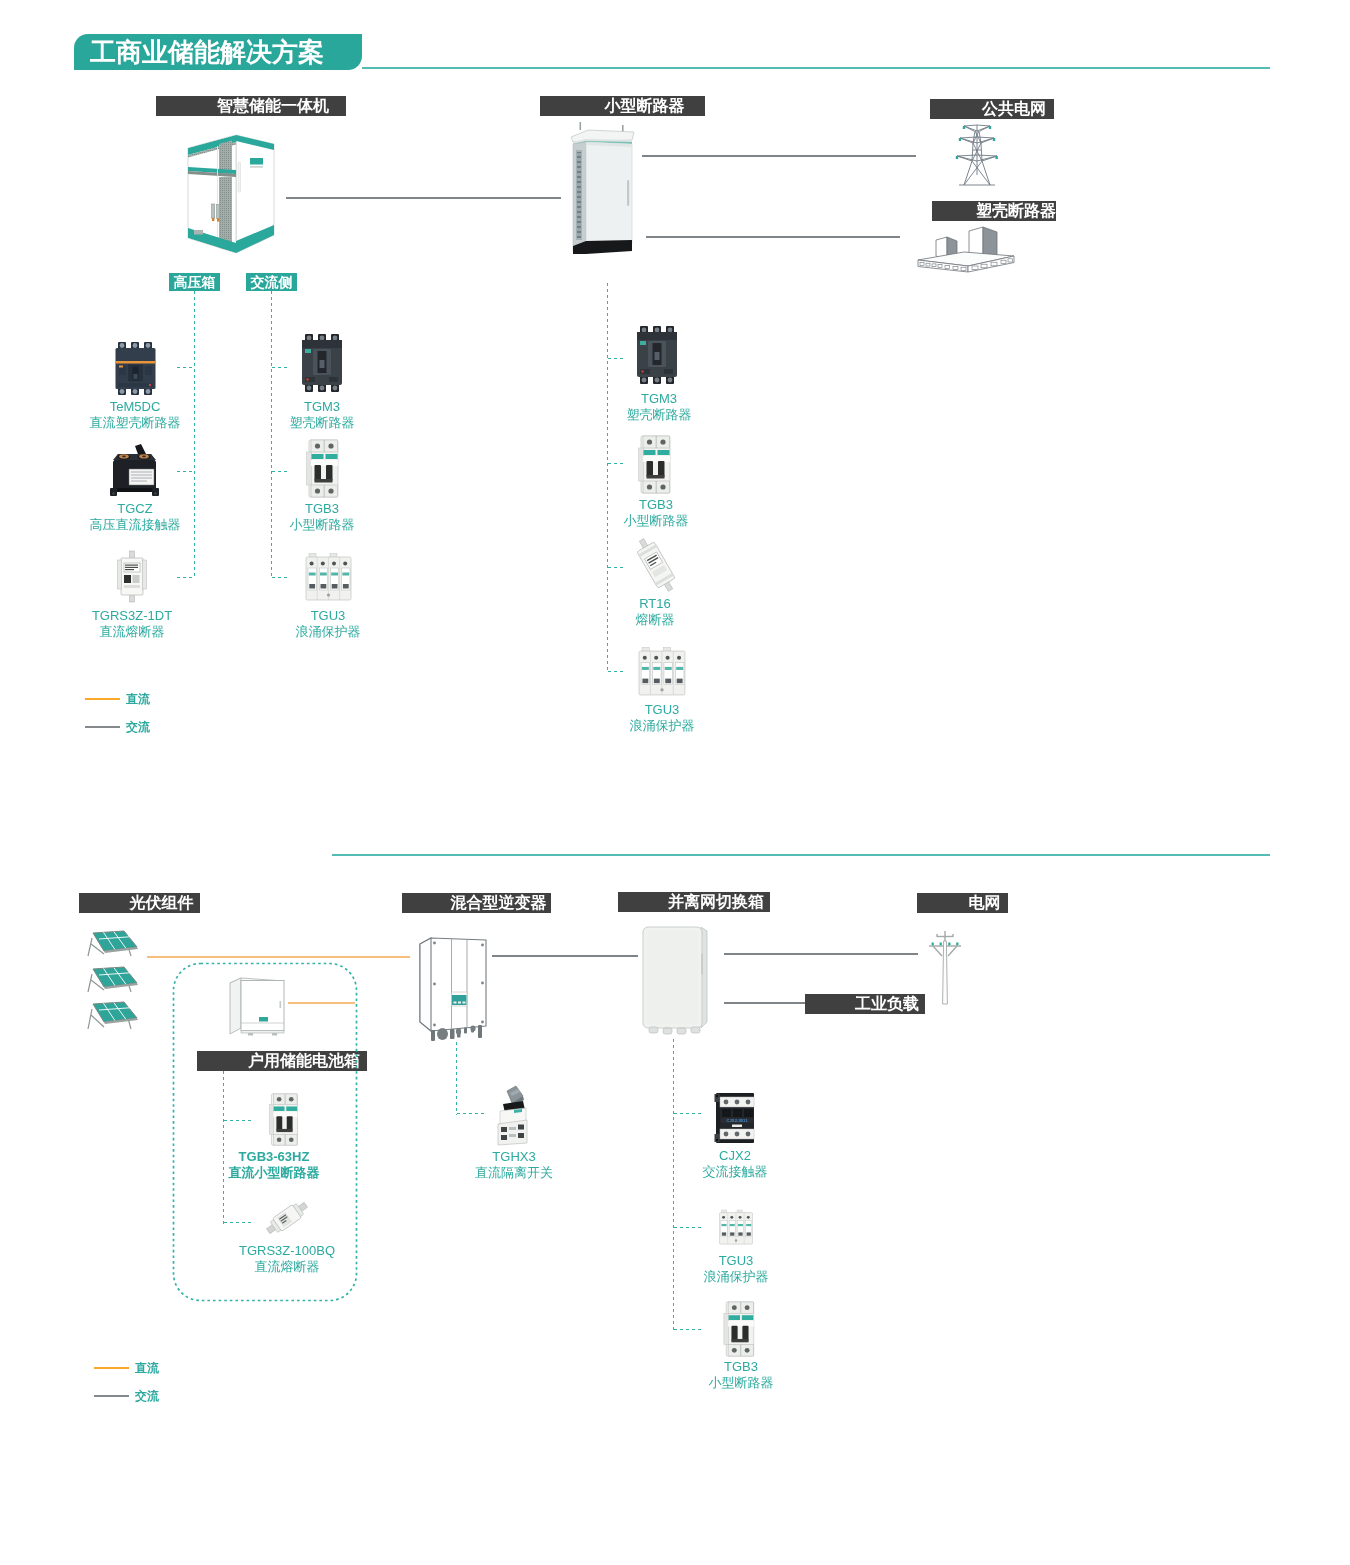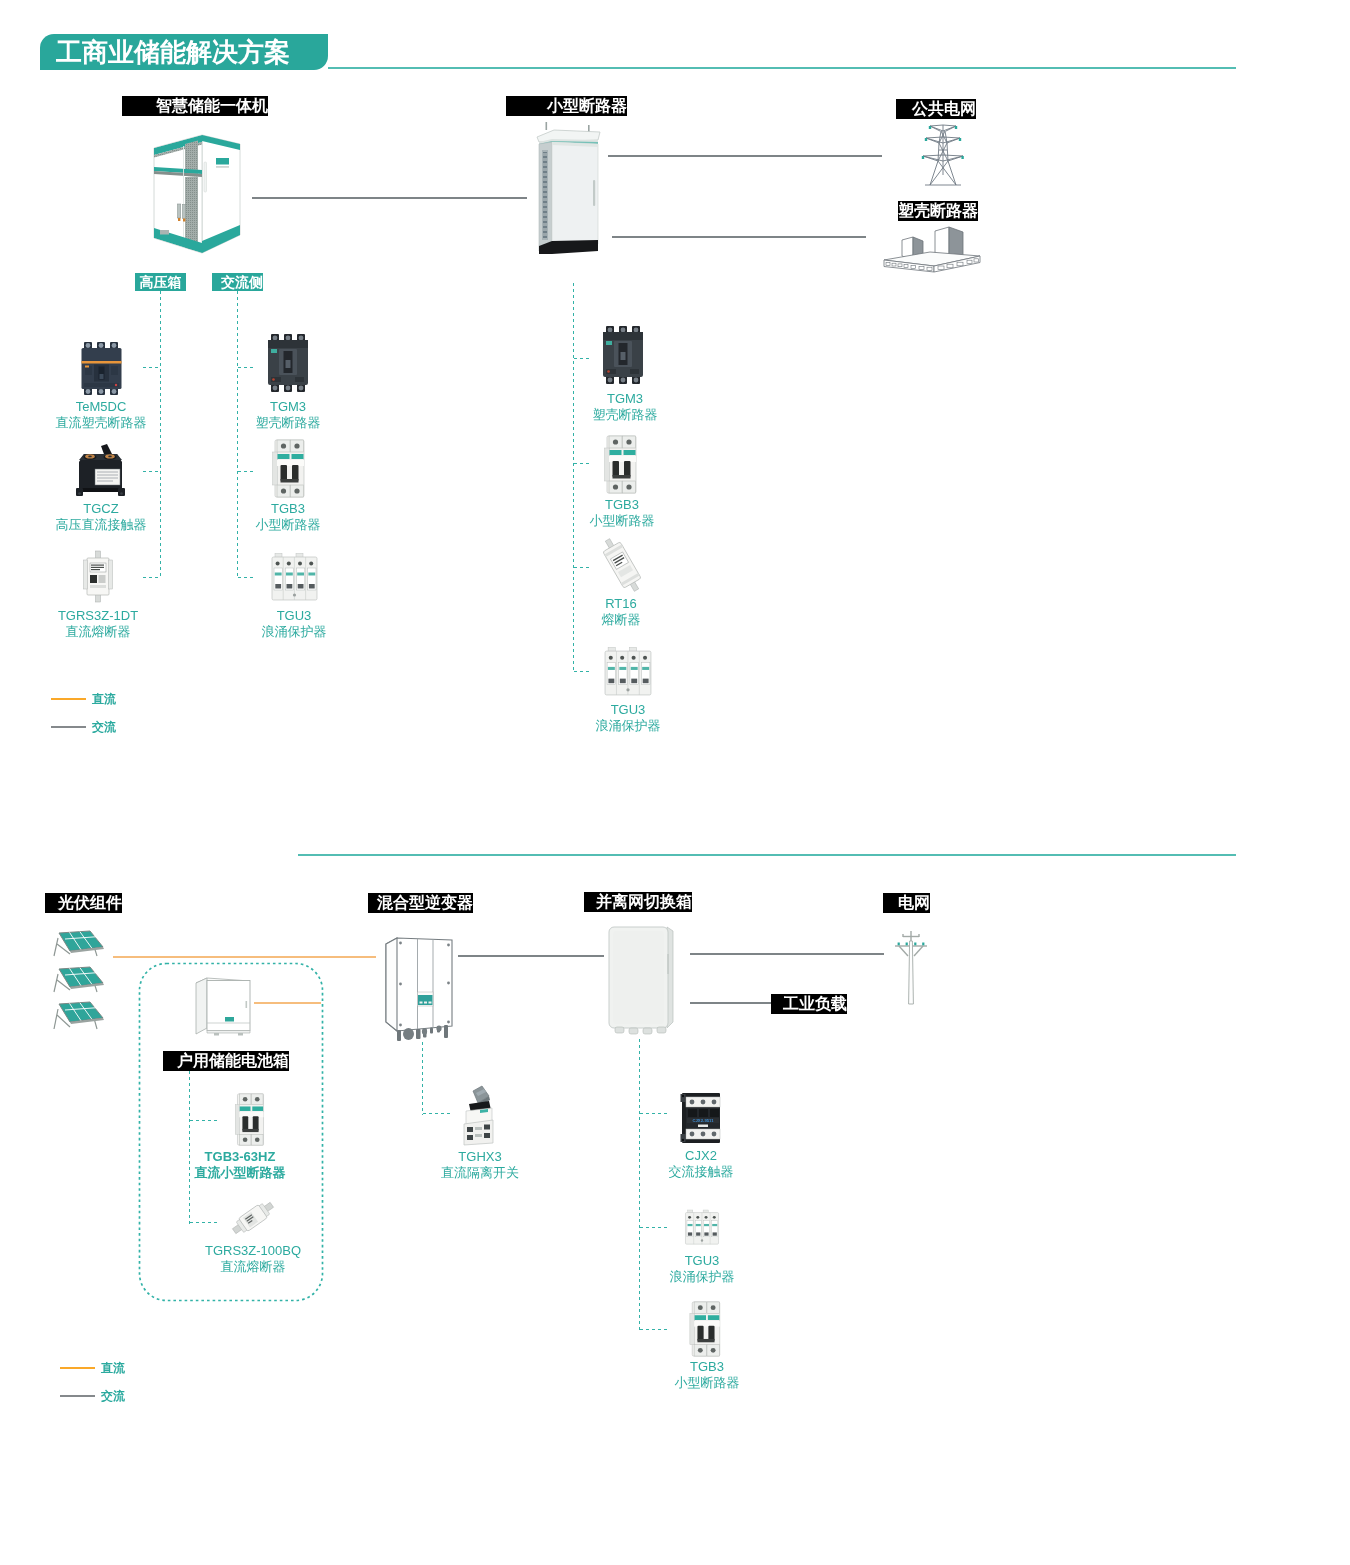--- a/index.html
+++ b/index.html
@@ -1,22 +1,22 @@
 <!DOCTYPE html>
 <html><head>
 <meta charset="utf-8">
 <style>
   html,body{margin:0;padding:0;background:#ffffff;}
   #canvas{position:relative;width:1236px;height:1565px;background:#ffffff;
-    font-family:"Liberation Sans",sans-serif;overflow:hidden;}
+    font-family:"Liberation Sans",sans-serif;overflow:hidden;margin-left:34px;}
   .titlebar{position:absolute;background:#29a79b;color:#fff;font-weight:bold;
     font-size:26px;line-height:36px;border-radius:14px 0 14px 0;white-space:nowrap;}
   .titleline{position:absolute;height:2px;background:#53bdb3;}
-  .badge{position:absolute;background:#000000;color:#fff;font-weight:bold;
-    font-size:16px;line-height:20px;text-align:right;white-space:nowrap;}
+  .badge{position:absolute;background:#404040;color:#fff;font-weight:bold;
+    font-size:16px;line-height:20px;text-align:center;white-space:nowrap;padding-left:44px;}
   .badge-sm{position:absolute;background:#29a79b;color:#fff;font-weight:bold;
     font-size:14px;line-height:18px;text-align:center;white-space:nowrap;}
   .plabel{position:absolute;color:#2caa9f;font-size:13px;line-height:16px;
     text-align:center;white-space:nowrap;}
   .hline{position:absolute;height:1.5px;background:#7e8487;}
   .oline{position:absolute;height:1.5px;background:#f6bd7d;}
   .dashv{position:absolute;width:1.4px;
     background:repeating-linear-gradient(to bottom,#32b2a7 0 3px,transparent 3px 6px);}
   .dashh{position:absolute;height:1.4px;
     background:repeating-linear-gradient(to right,#32b2a7 0 3px,transparent 3px 6px);}
@@ -30,21 +30,21 @@
 <div id="canvas">
 
 <div class="titlebar" style="left:40px;top:34px;width:288px;padding:0;text-indent:16px;">工商业储能解决方案</div>
 <div class="titleline" style="left:328px;top:67px;width:975px;"></div>
 
 <div class="badge" style="left:122px;top:96px;width:146px;">智慧储能一体机</div>
 <div class="badge" style="left:506px;top:96px;width:121px;">小型断路器</div>
 <div class="badge" style="left:896px;top:99px;width:80px;">公共电网</div>
 <div class="badge" style="left:898px;top:201px;width:80px;">塑壳断路器</div>
 <div class="badge-sm" style="left:135px;top:273px;width:51px;">高压箱</div>
-<div class="badge-sm" style="left:212px;top:273px;width:51px;text-align:right;">交流侧</div>
+<div class="badge-sm" style="left:212px;top:273px;width:51px;">交流侧</div>
 
 <div class="hline" style="left:252px;top:197px;width:275px;"></div>
 <div class="hline" style="left:608px;top:155px;width:274px;"></div>
 <div class="hline" style="left:612px;top:236px;width:254px;"></div>
 
 <div class="dashv" style="left:160px;top:291px;height:288px;"></div>
 <div class="dashv" style="left:237px;top:291px;height:288px;"></div>
 <div class="dashh" style="left:143px;top:367px;width:18px;"></div>
 <div class="dashh" style="left:143px;top:471px;width:18px;"></div>
 <div class="dashh" style="left:143px;top:577px;width:18px;"></div>

